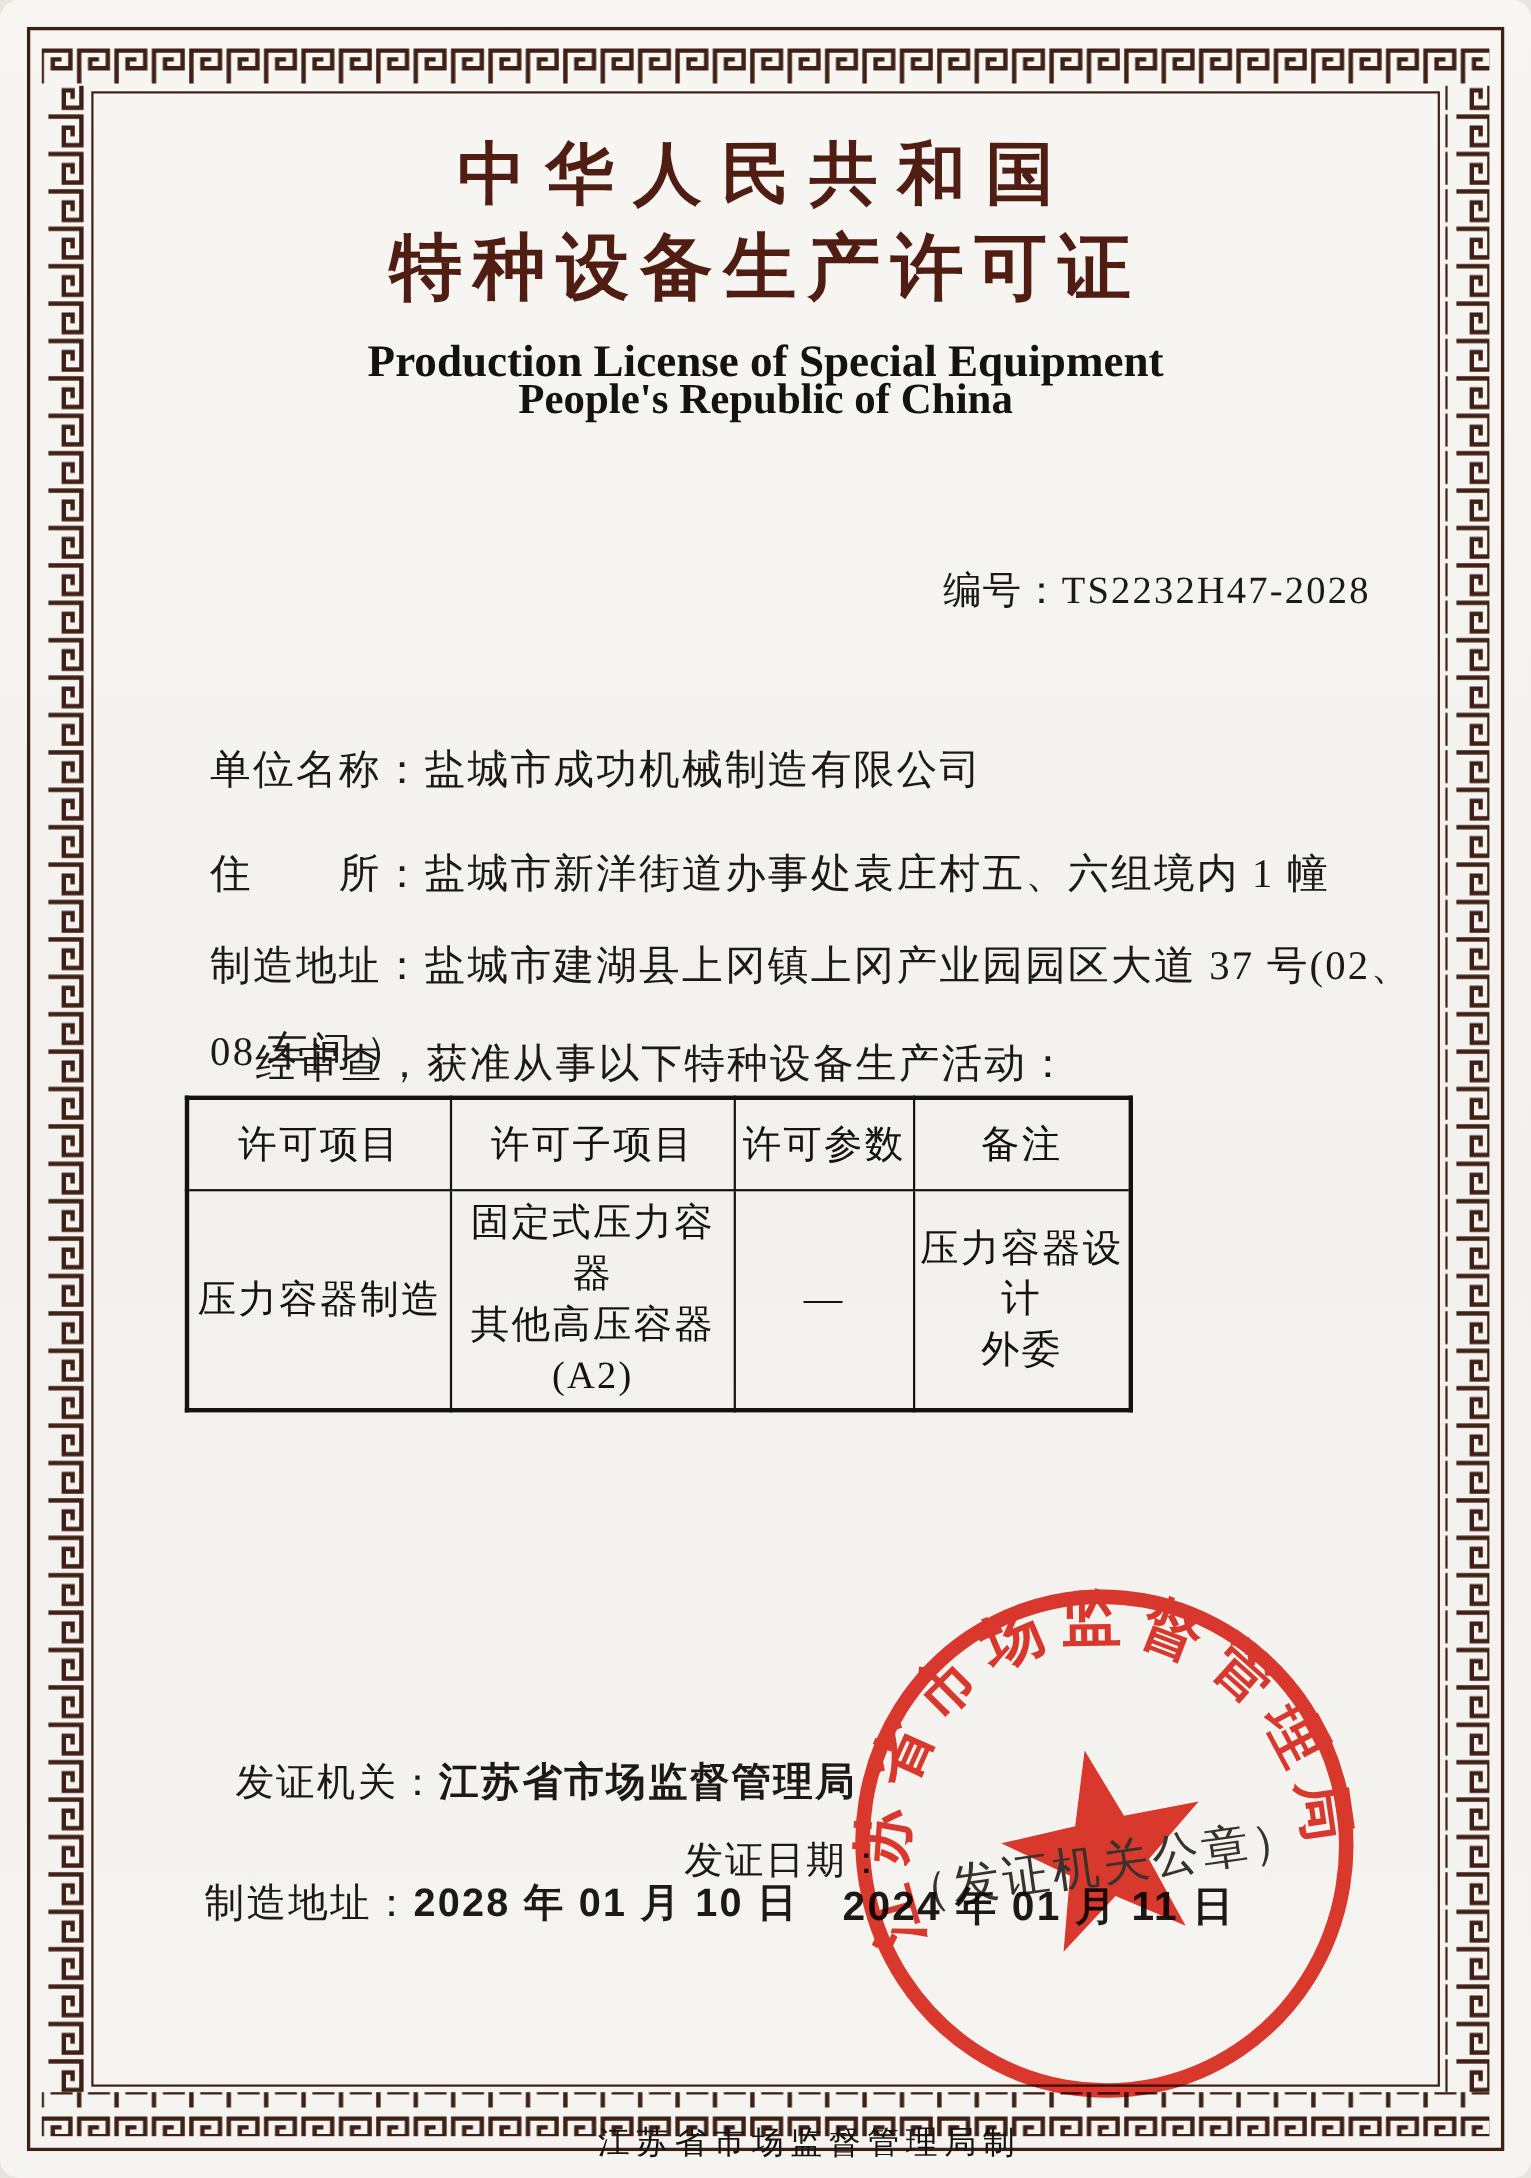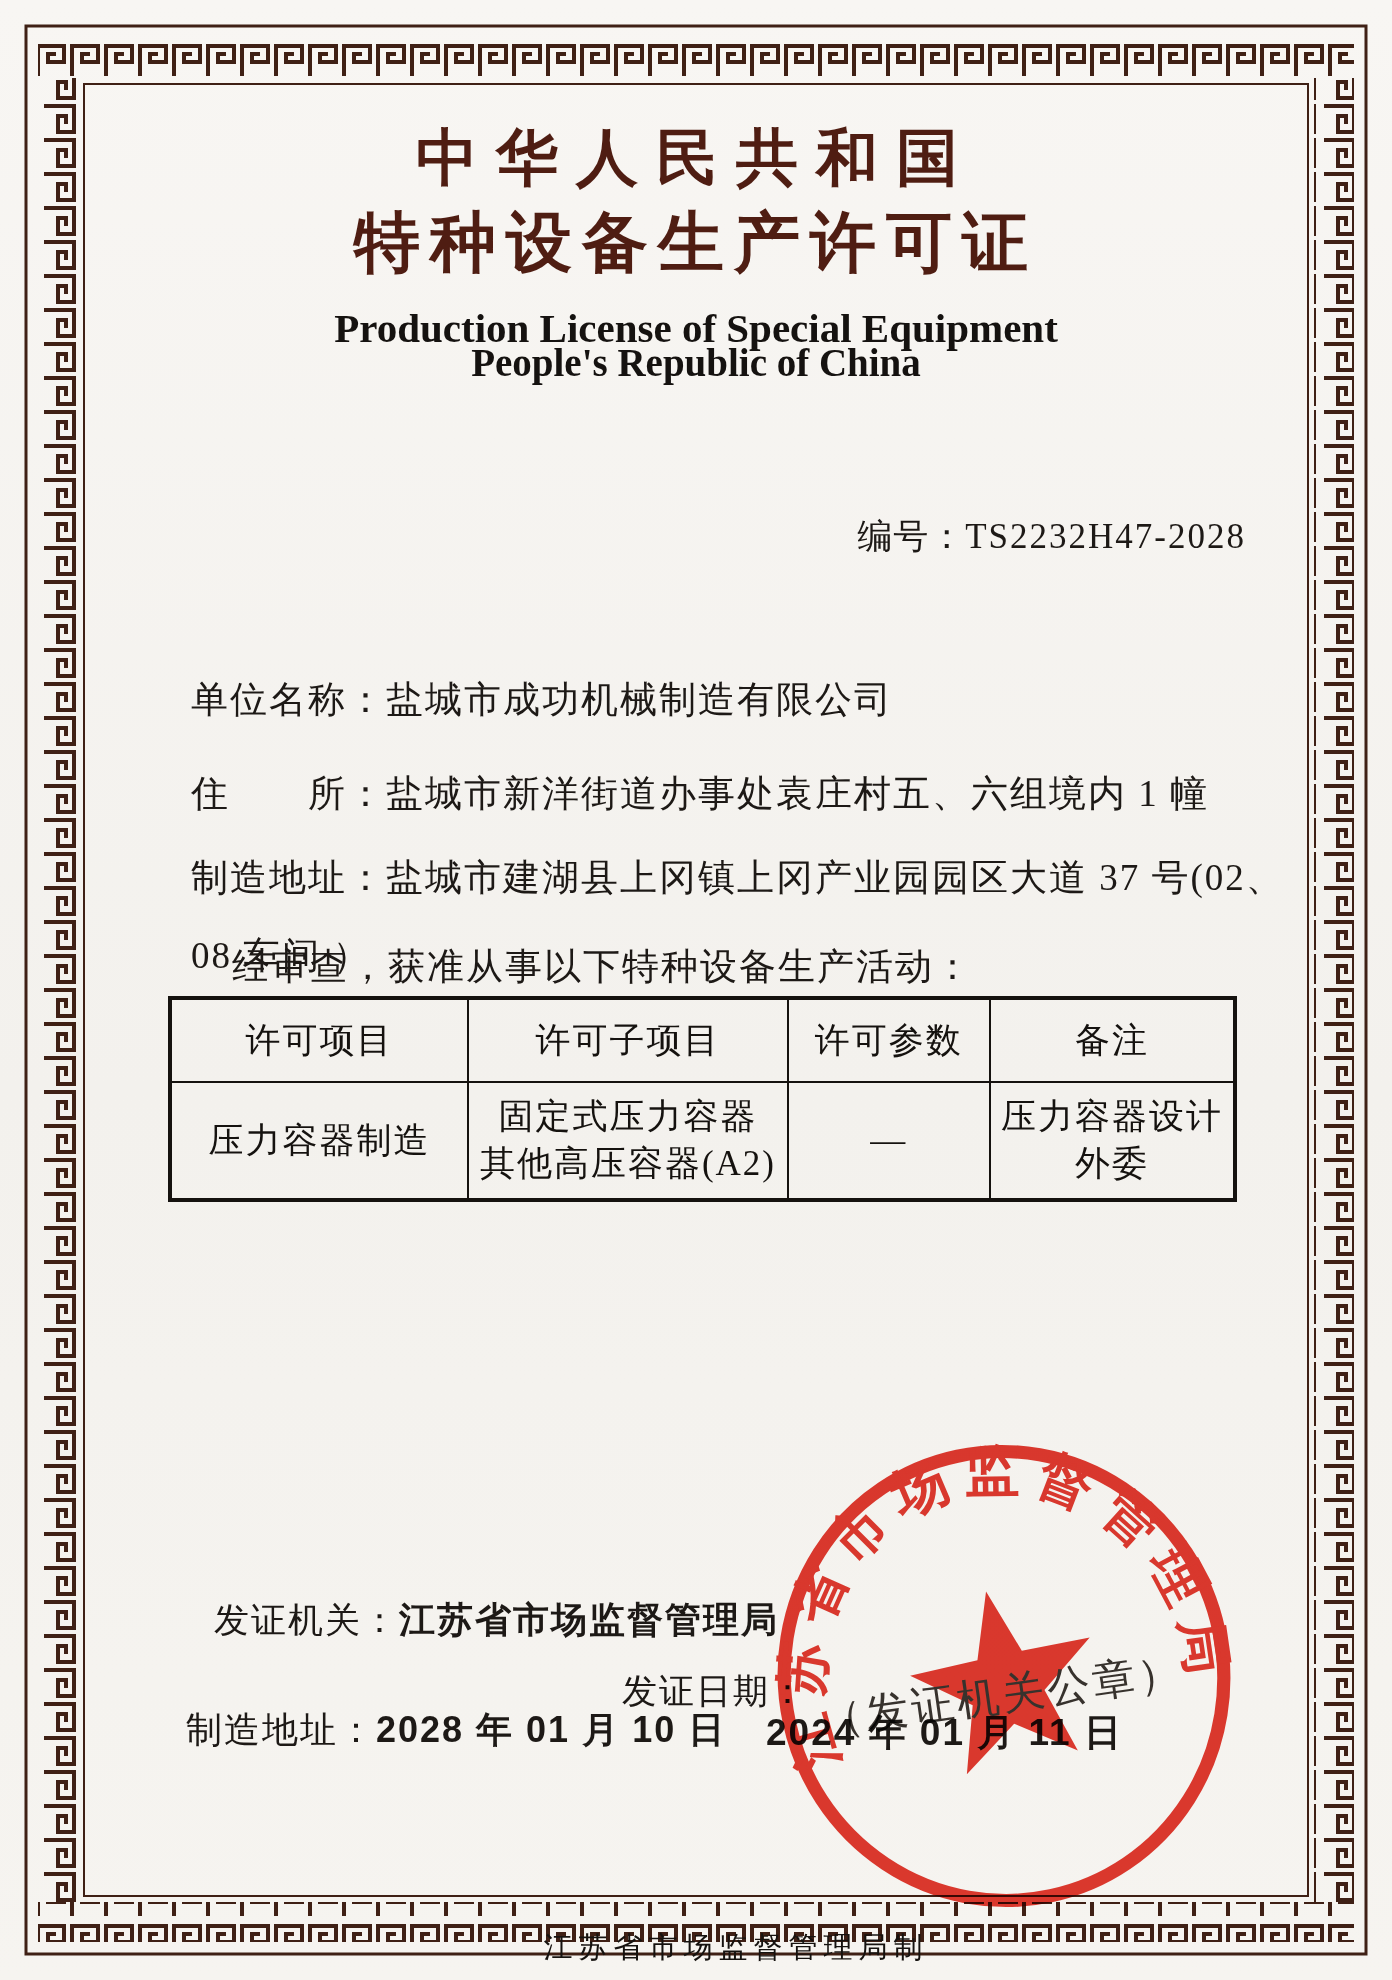--- a/index.html
+++ b/index.html
@@ -4,20 +4,21 @@
 <style>
   html,body{margin:0;padding:0;background:#e8e4de;}
   .page{
     position:relative;
     width:1392px;height:1980px;
     margin:0 auto;
     background:linear-gradient(180deg,#f8f6f3 0%,#f3f1ed 55%,#f6f4f0 100%);
     overflow:hidden;
     font-family:"Liberation Serif",serif;
     color:#1d1916;
+    border-radius:17px;
   }
   .abs{position:absolute;}
   .center{left:0;width:100%;text-align:center;}
 
   
   .title-cn{font-family:"Liberation Sans",sans-serif;font-weight:bold;color:#4f1d12;}
   .title-cn.l1{top:116px;font-size:62px;letter-spacing:18px;}
   .title-cn.l2{top:198px;font-size:66px;letter-spacing:10px;}
   .title-en{font-family:"Liberation Serif",serif;font-weight:bold;color:#151210;}
   .title-en.l1{top:304px;font-size:41px;}
@@ -30,21 +31,21 @@
   
   .field{left:146px;font-size:37px;letter-spacing:2px;white-space:pre;}
   .f1{top:632px;}
   .f2{top:726px;}
   .f3{top:810px;}
   .f4{top:888px;}
   .approval{top:942px;left:232px;font-size:37px;letter-spacing:2px;}
 
   
   table.lic{
-    position:absolute;top:996px;left:168px;width:1069px;
+    position:absolute;top:996px;left:168px;width:862px;
     border-collapse:collapse;table-layout:fixed;
     font-size:35px;color:#15120f;
   }
   table.lic th,table.lic td{
     border:2px solid #15120f;text-align:center;vertical-align:middle;
     font-weight:normal;padding:6px 4px;letter-spacing:2px;
   }
   table.lic{border:4px solid #15120f;}
   table.lic tr.hdr{height:84px;}
   table.lic tr.bdy{height:118px;}

